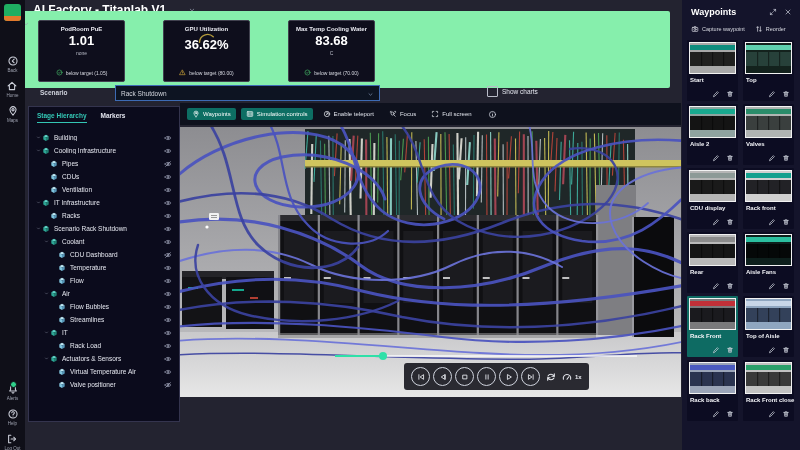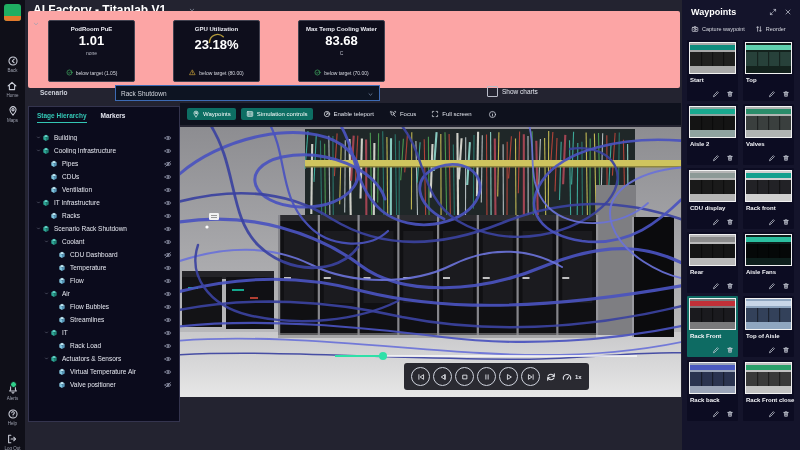--- a/index.html
+++ b/index.html
@@ -12,21 +12,21 @@
   .rail-logo .lg-bot{position:absolute;left:0;right:0;bottom:0;height:5px;background:#e2792c;}
   .rail-group{position:absolute;left:0;width:25px;display:flex;flex-direction:column;align-items:center;gap:7px;}
   #rail-top{top:55px;} #rail-bottom{top:383px;}
   .rail-item{display:flex;flex-direction:column;align-items:center;gap:1px;color:#cdd0da;cursor:pointer;position:relative;}
   .rail-item .lbl{font-size:4.5px;color:#9ea2b0;}
   .rail-badge{position:absolute;top:-2px;right:2px;width:5px;height:5px;border-radius:50%;background:#2fd08a;border:1px solid #0f0f18;}
   
   #titlebar{position:absolute;left:25px;top:0;width:655px;height:20px;display:flex;align-items:center;gap:22px;padding-left:8px;}
   #page-title{font-size:12px;font-weight:bold;color:#fff;}
   
-  #kpi-strip{position:absolute;left:28px;top:11px;width:652px;height:77px;background:#fca5a5;border-radius:2px;}
+  #kpi-strip{position:absolute;left:18px;top:11px;width:652px;height:77px;background:#86efac;border-radius:2px;}
   #kpi-collapse{position:absolute;left:4px;top:3px;color:#9aa0b2;cursor:pointer;}
   #kpi-cards{position:absolute;left:20px;top:9px;display:flex;gap:38px;}
   .kpi-card{width:85px;height:60px;background:#0e0e1c;border:1px solid #41414f;border-radius:2px;position:relative;
             display:flex;flex-direction:column;align-items:center;}
   .kpi-title{font-size:6px;font-weight:bold;color:#e8e9f0;margin-top:5px;text-align:center;}
   .kpi-gauge{margin-top:1px;height:10px;}
   .kpi-value{font-size:13px;font-weight:bold;color:#fff;margin-top:3px;line-height:12px;}
   .kpi-card.has-gauge .kpi-value{margin-top:-4px;}
   .kpi-unit{font-size:5px;color:#b9bcc8;margin-top:3px;min-height:6px;}
   .kpi-status{position:absolute;bottom:5px;left:0;right:0;display:flex;align-items:center;justify-content:center;gap:3px;font-size:5px;color:#d6d8e0;}
@@ -189,21 +189,21 @@
               </g>
             </svg>
             <span>below target (1.05)</span>
           </div>
         </div>
         <div class="kpi-card has-gauge">
           <div class="kpi-title">GPU Utilization</div>
           <svg viewBox="0 0 40 16" width="40" height="16" class="kpi-gauge">
             <path d="M8 15 A13 13 0 0 1 30 6" fill="none" stroke="#b49b3c" stroke-width="2.2" stroke-linecap="round"></path>
           </svg>
-          <div class="kpi-value">23.18%</div>
+          <div class="kpi-value">36.62%</div>
           <div class="kpi-unit"></div>
           <div class="kpi-status">
             <svg viewBox="0 0 16 16" width="7" height="7" class="st-warn">
               <g fill="none" stroke="currentColor" stroke-width="1.4" stroke-linecap="round" stroke-linejoin="round">
                 <path d="M8 2.7 14 13H2z"></path>
                 <path d="M8 6.4v2.9"></path>
                 <circle cx="8" cy="11.2" r=".55" fill="currentColor" stroke="none"></circle>
               </g>
             </svg>
             <span>below target (80.00)</span>

